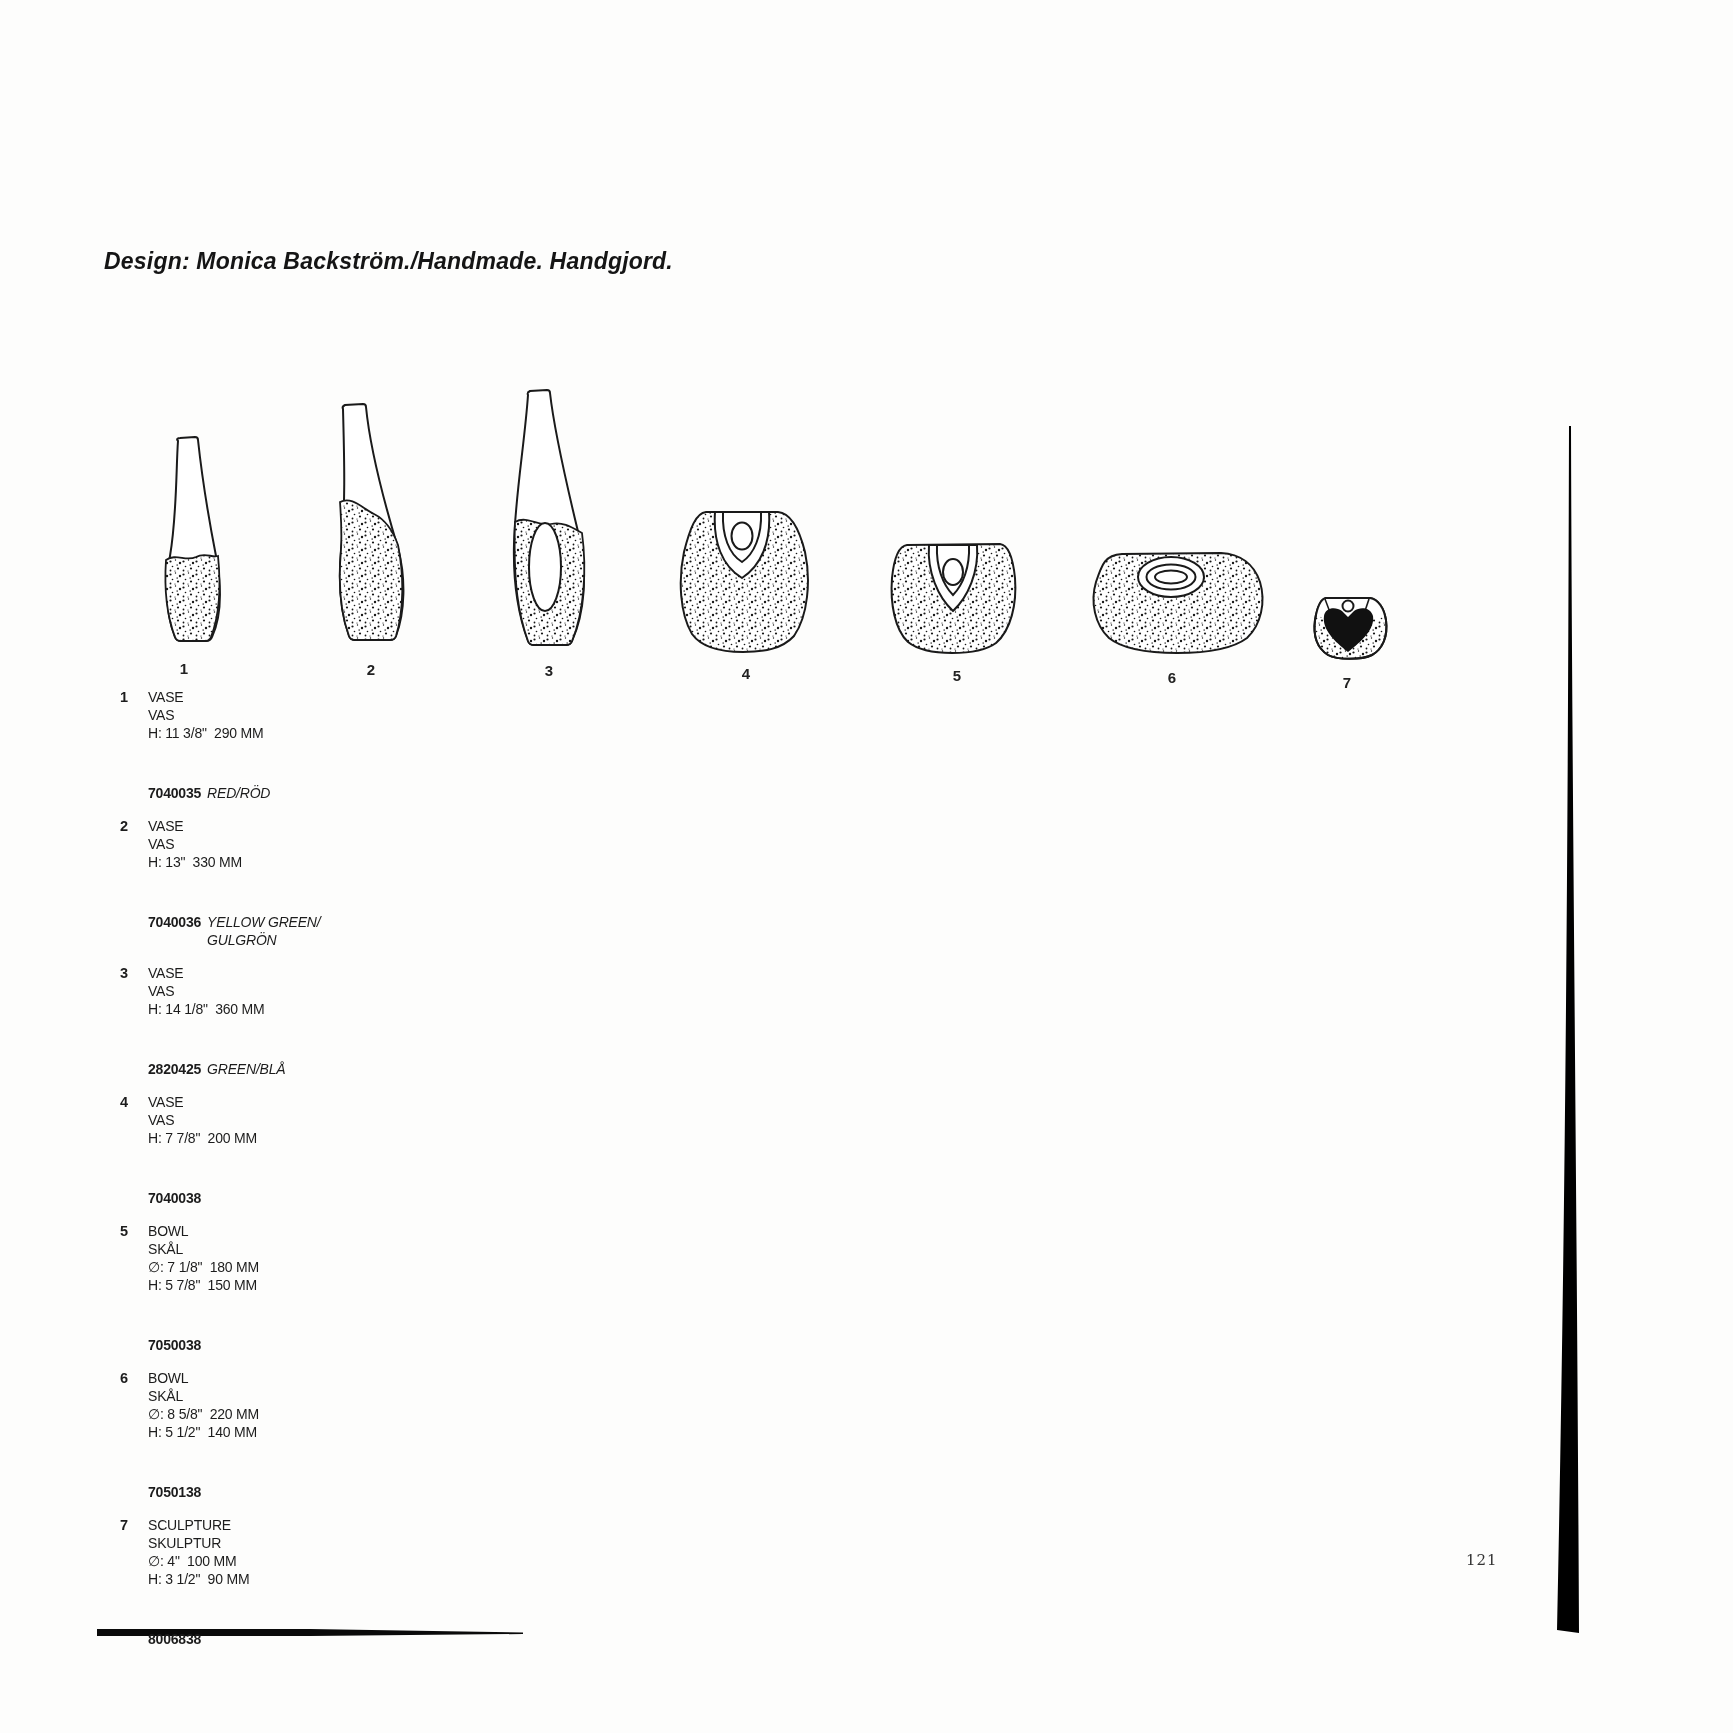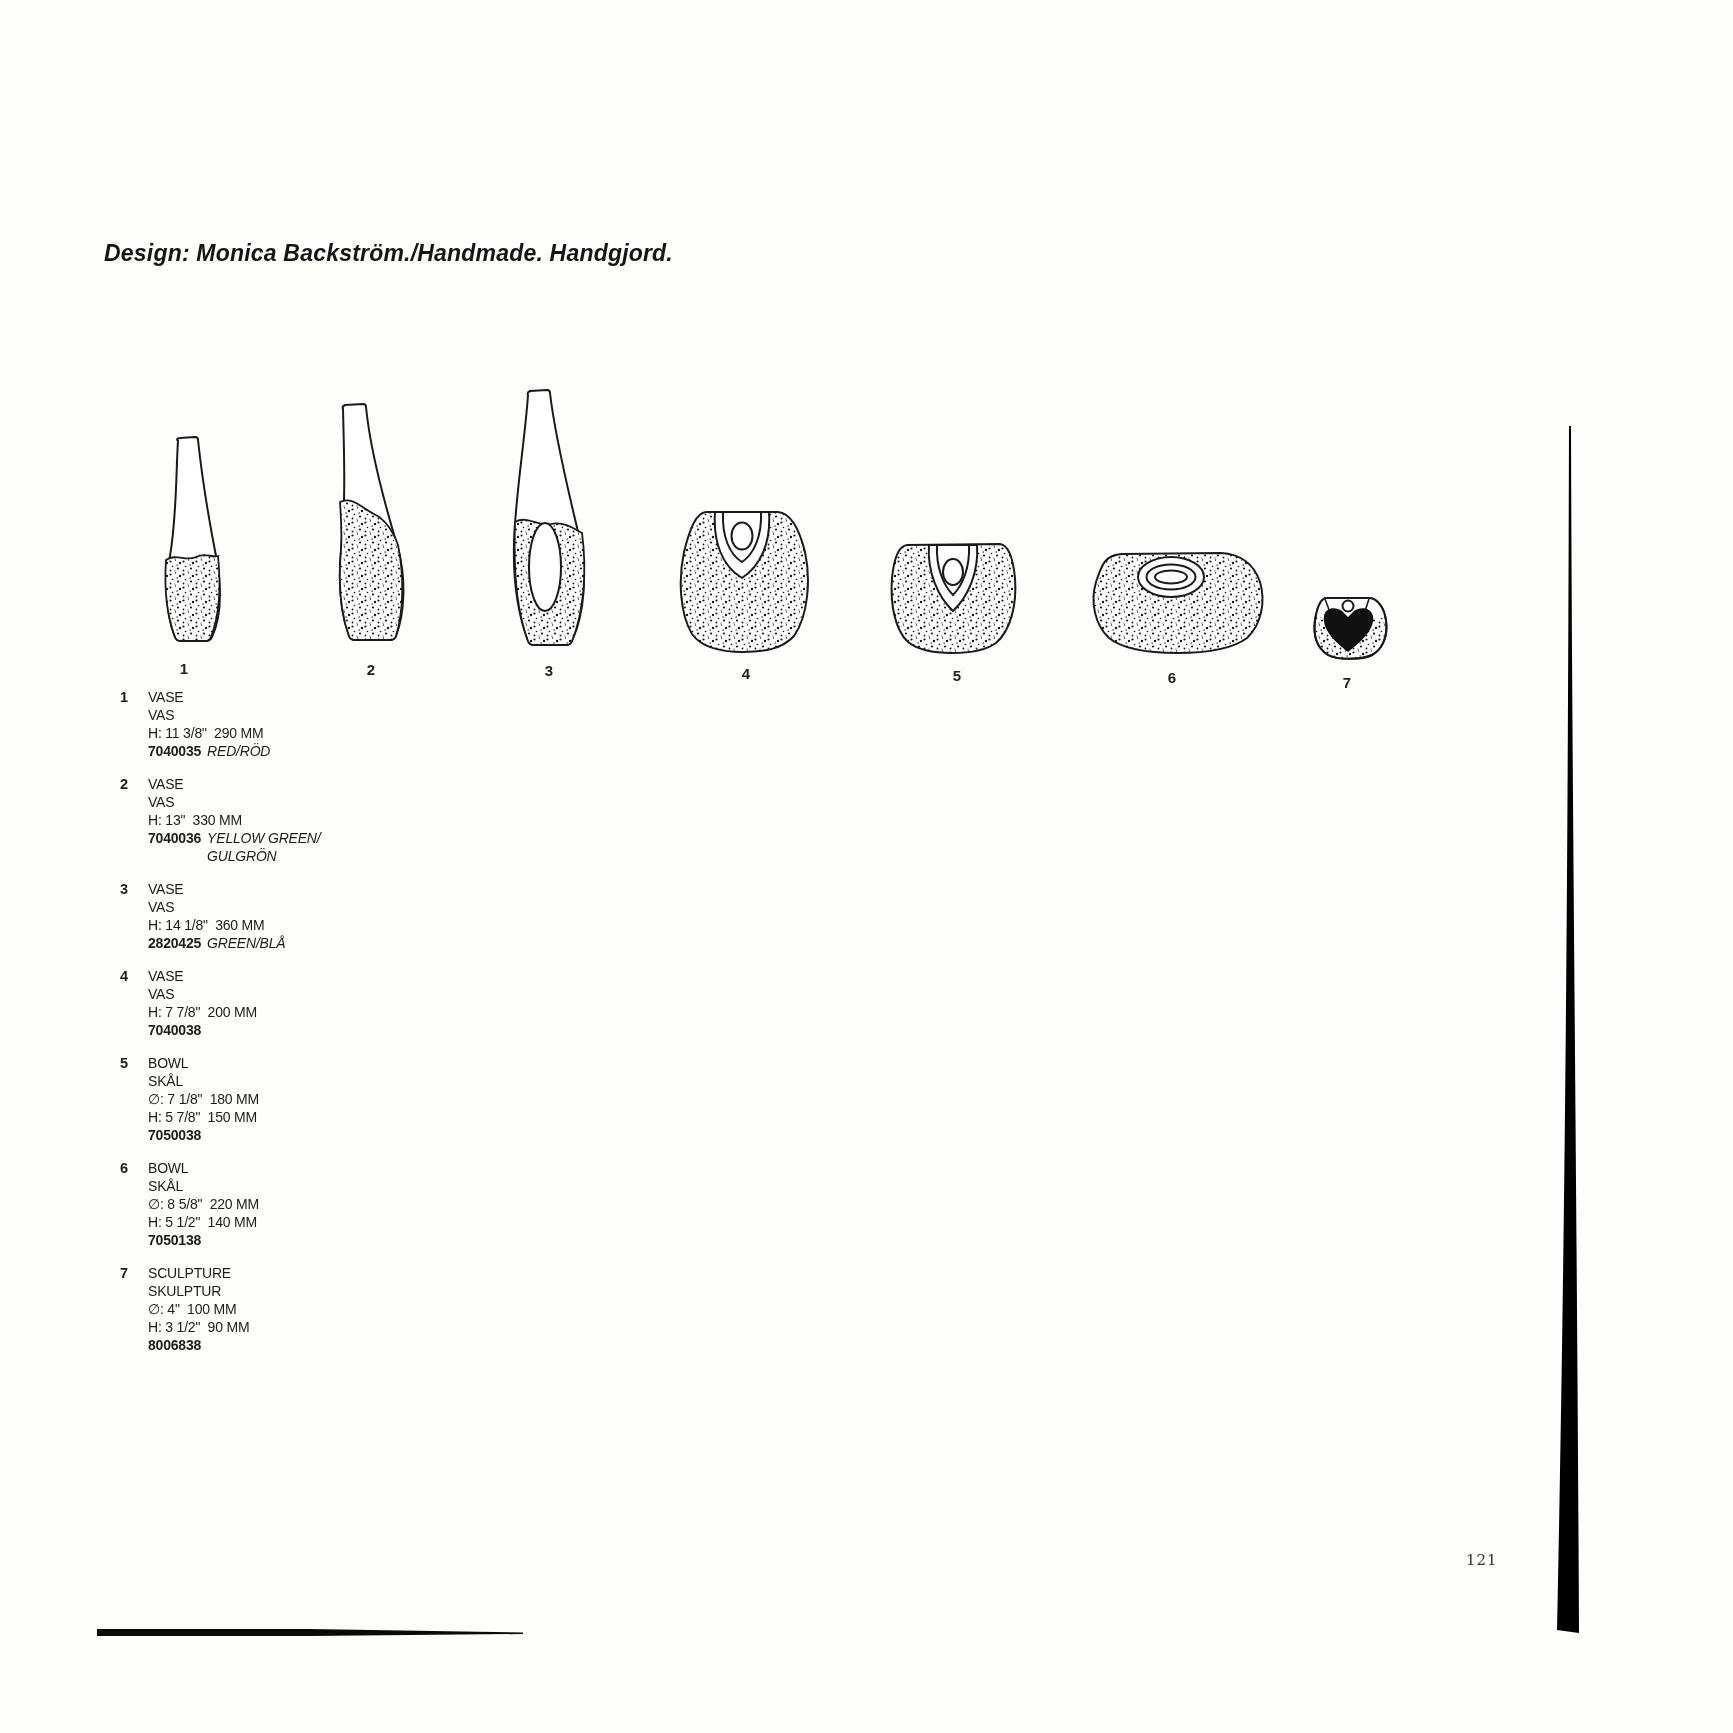--- a/index.html
+++ b/index.html
@@ -5,21 +5,21 @@
   html,body{margin:0;padding:0;}
   body{
     width:1733px;height:1733px;
     background:#fdfdfc;
     position:relative;
     overflow:hidden;
     font-family:"Liberation Sans","DejaVu Sans",sans-serif;
     color:#1c1c1c;
   }
   .page-header{
-    position:absolute;left:104px;top:240px;
+    position:absolute;left:104px;top:248px;
     font-size:23px;font-weight:bold;font-style:italic;
     letter-spacing:0.2px;
     color:#151515;
     white-space:pre;
   }
   .fig-layer{position:absolute;left:0;top:0;width:1733px;height:1733px;}
   .fig-caption{
     position:absolute;
     transform:translateX(-50%);
     font-size:15px;font-weight:600;color:#222;
@@ -28,21 +28,21 @@
     position:absolute;left:120px;top:688px;width:330px;
   }
   .product{display:flex;margin-bottom:15px;}
   .pnum{
     width:28px;flex:0 0 28px;
     font-weight:bold;font-size:14.5px;line-height:18px;
   }
   .pbody{flex:1;font-size:14px;line-height:18px;letter-spacing:-0.2px;}
   .tline{white-space:pre-wrap;}
   .tline:empty{display:none;}
-  .cline{display:flex;}
+  .cline{display:flex;margin-top:42px;}
   .pcode{font-weight:bold;white-space:pre;}
   .pcolor-wrap{display:flex;flex-direction:column;margin-left:6px;font-style:italic;}
   .page-number{
     position:absolute;left:1466px;top:1551px;
     font-family:"DejaVu Serif","Liberation Serif",serif;
     font-size:15px;letter-spacing:1px;color:#333;text-align:center;
   }
   svg{display:block;}
 </style>
 </head>

